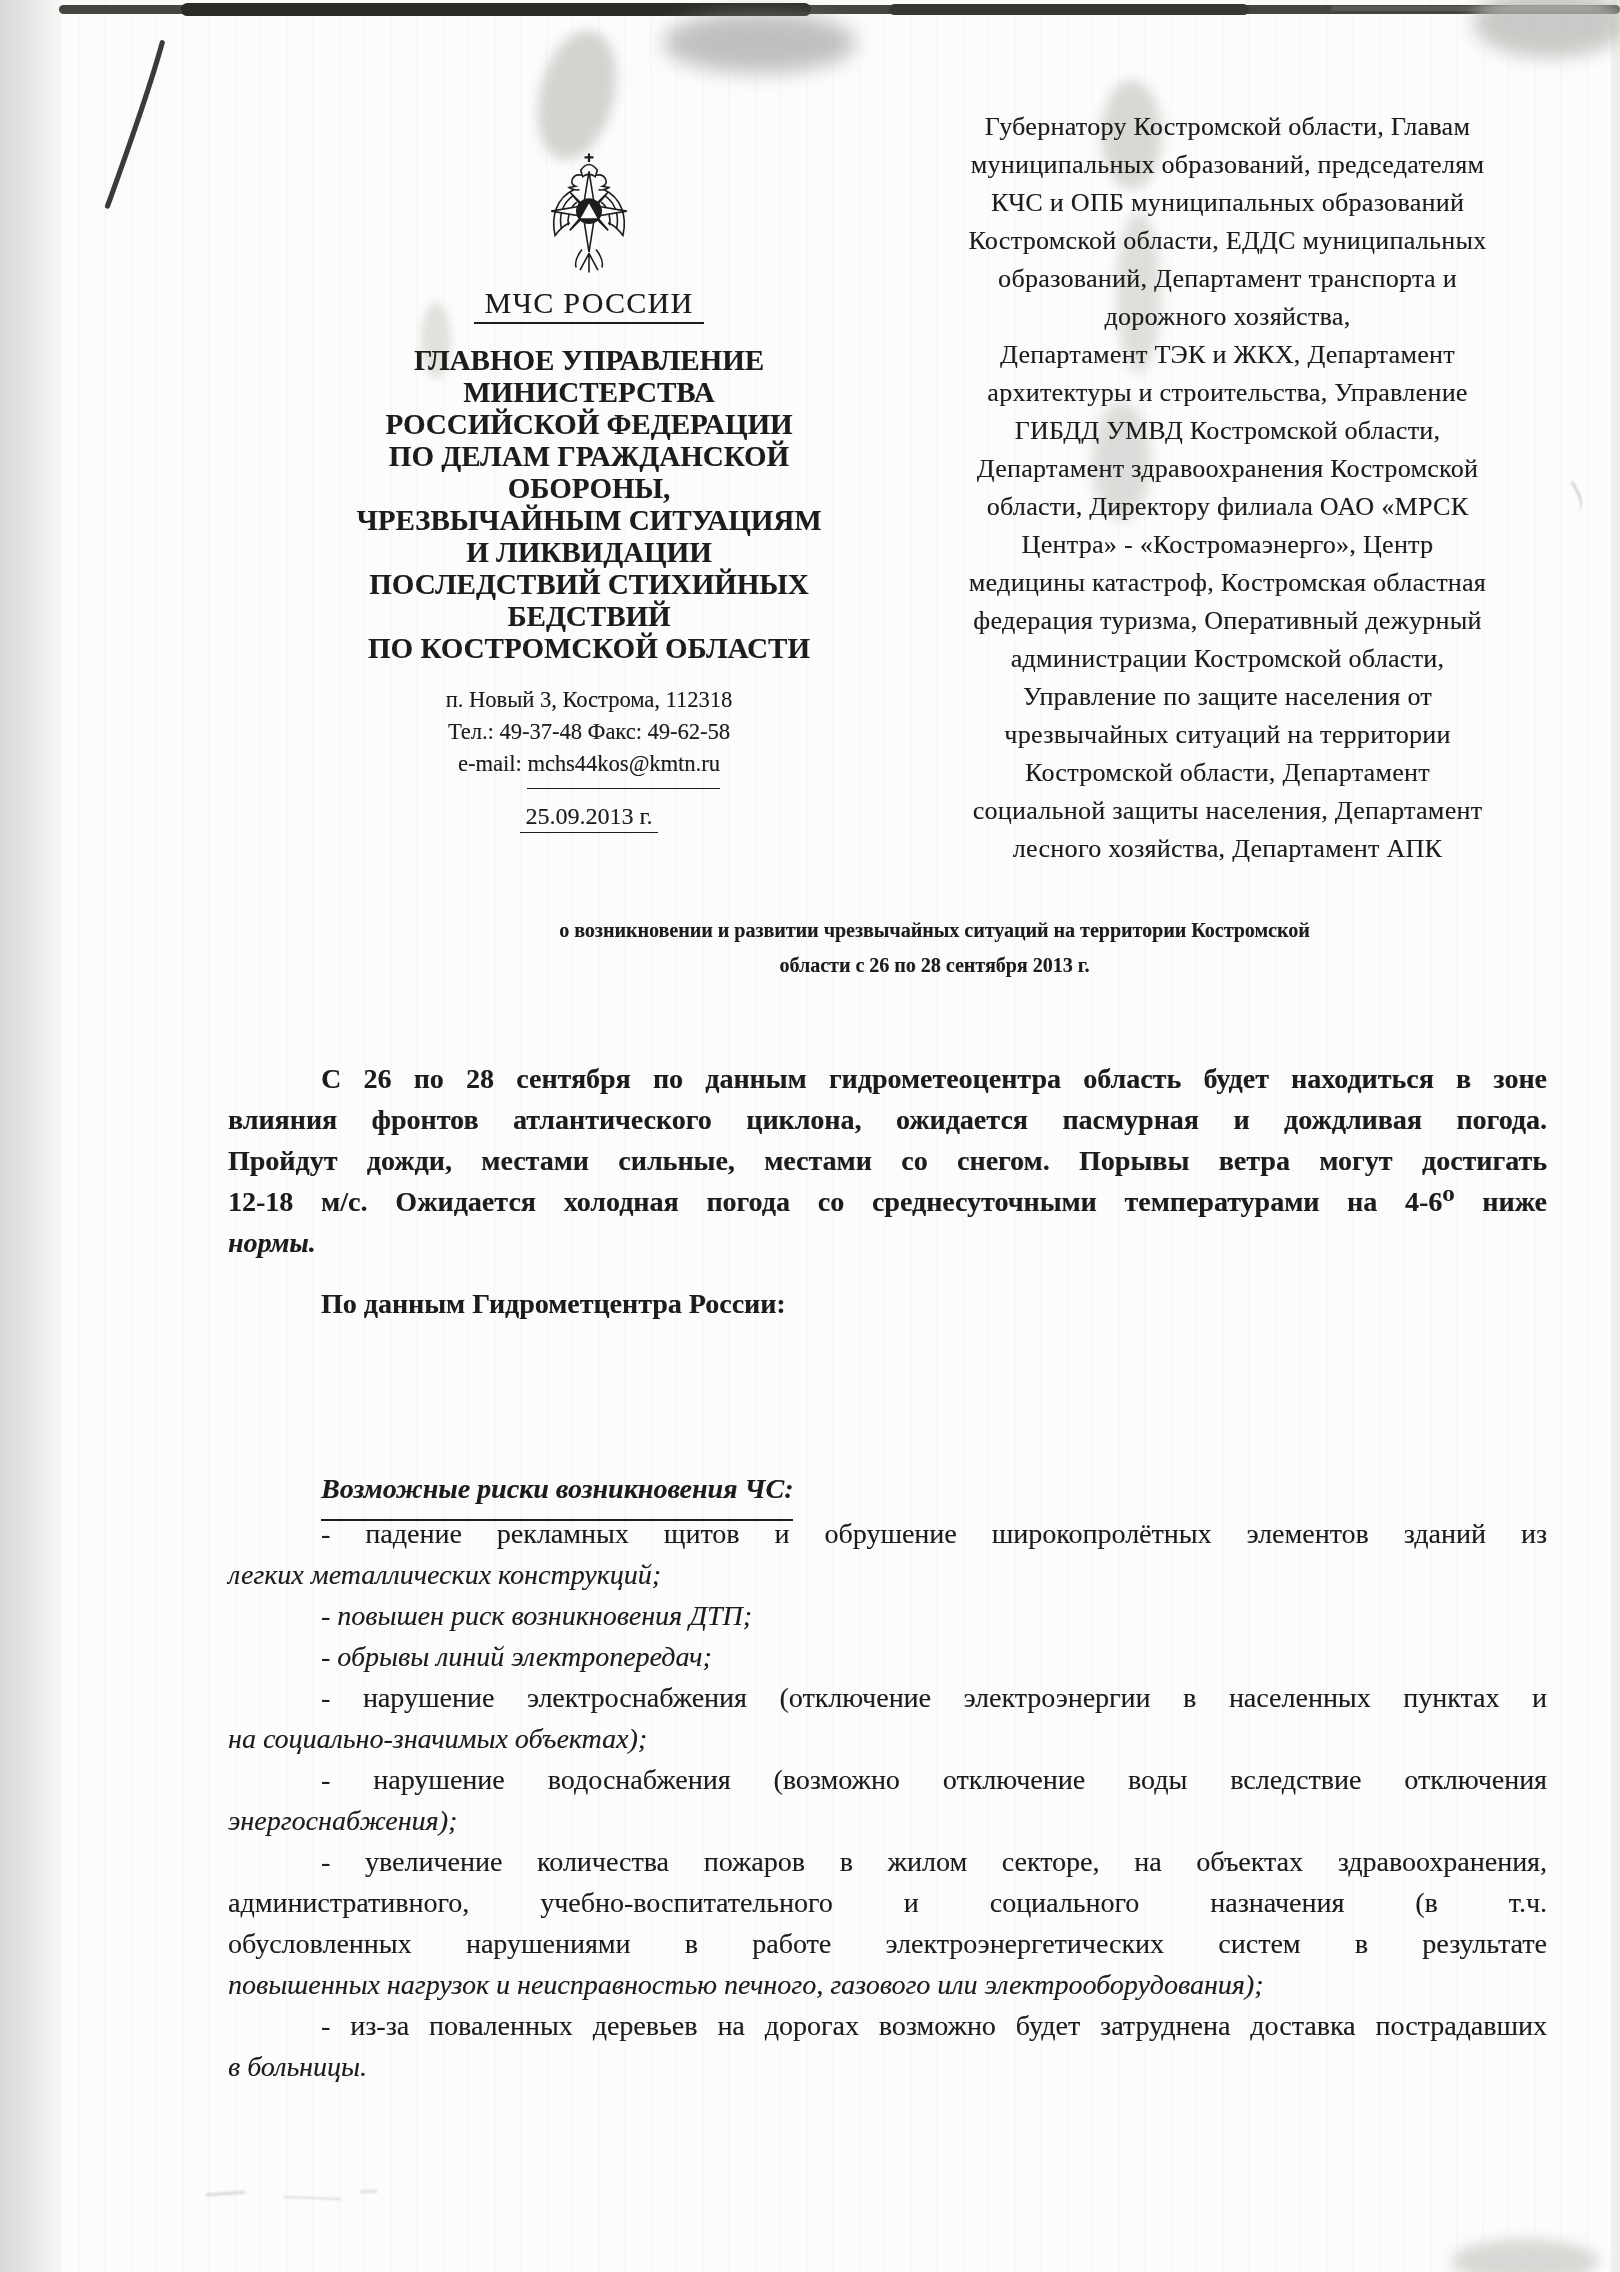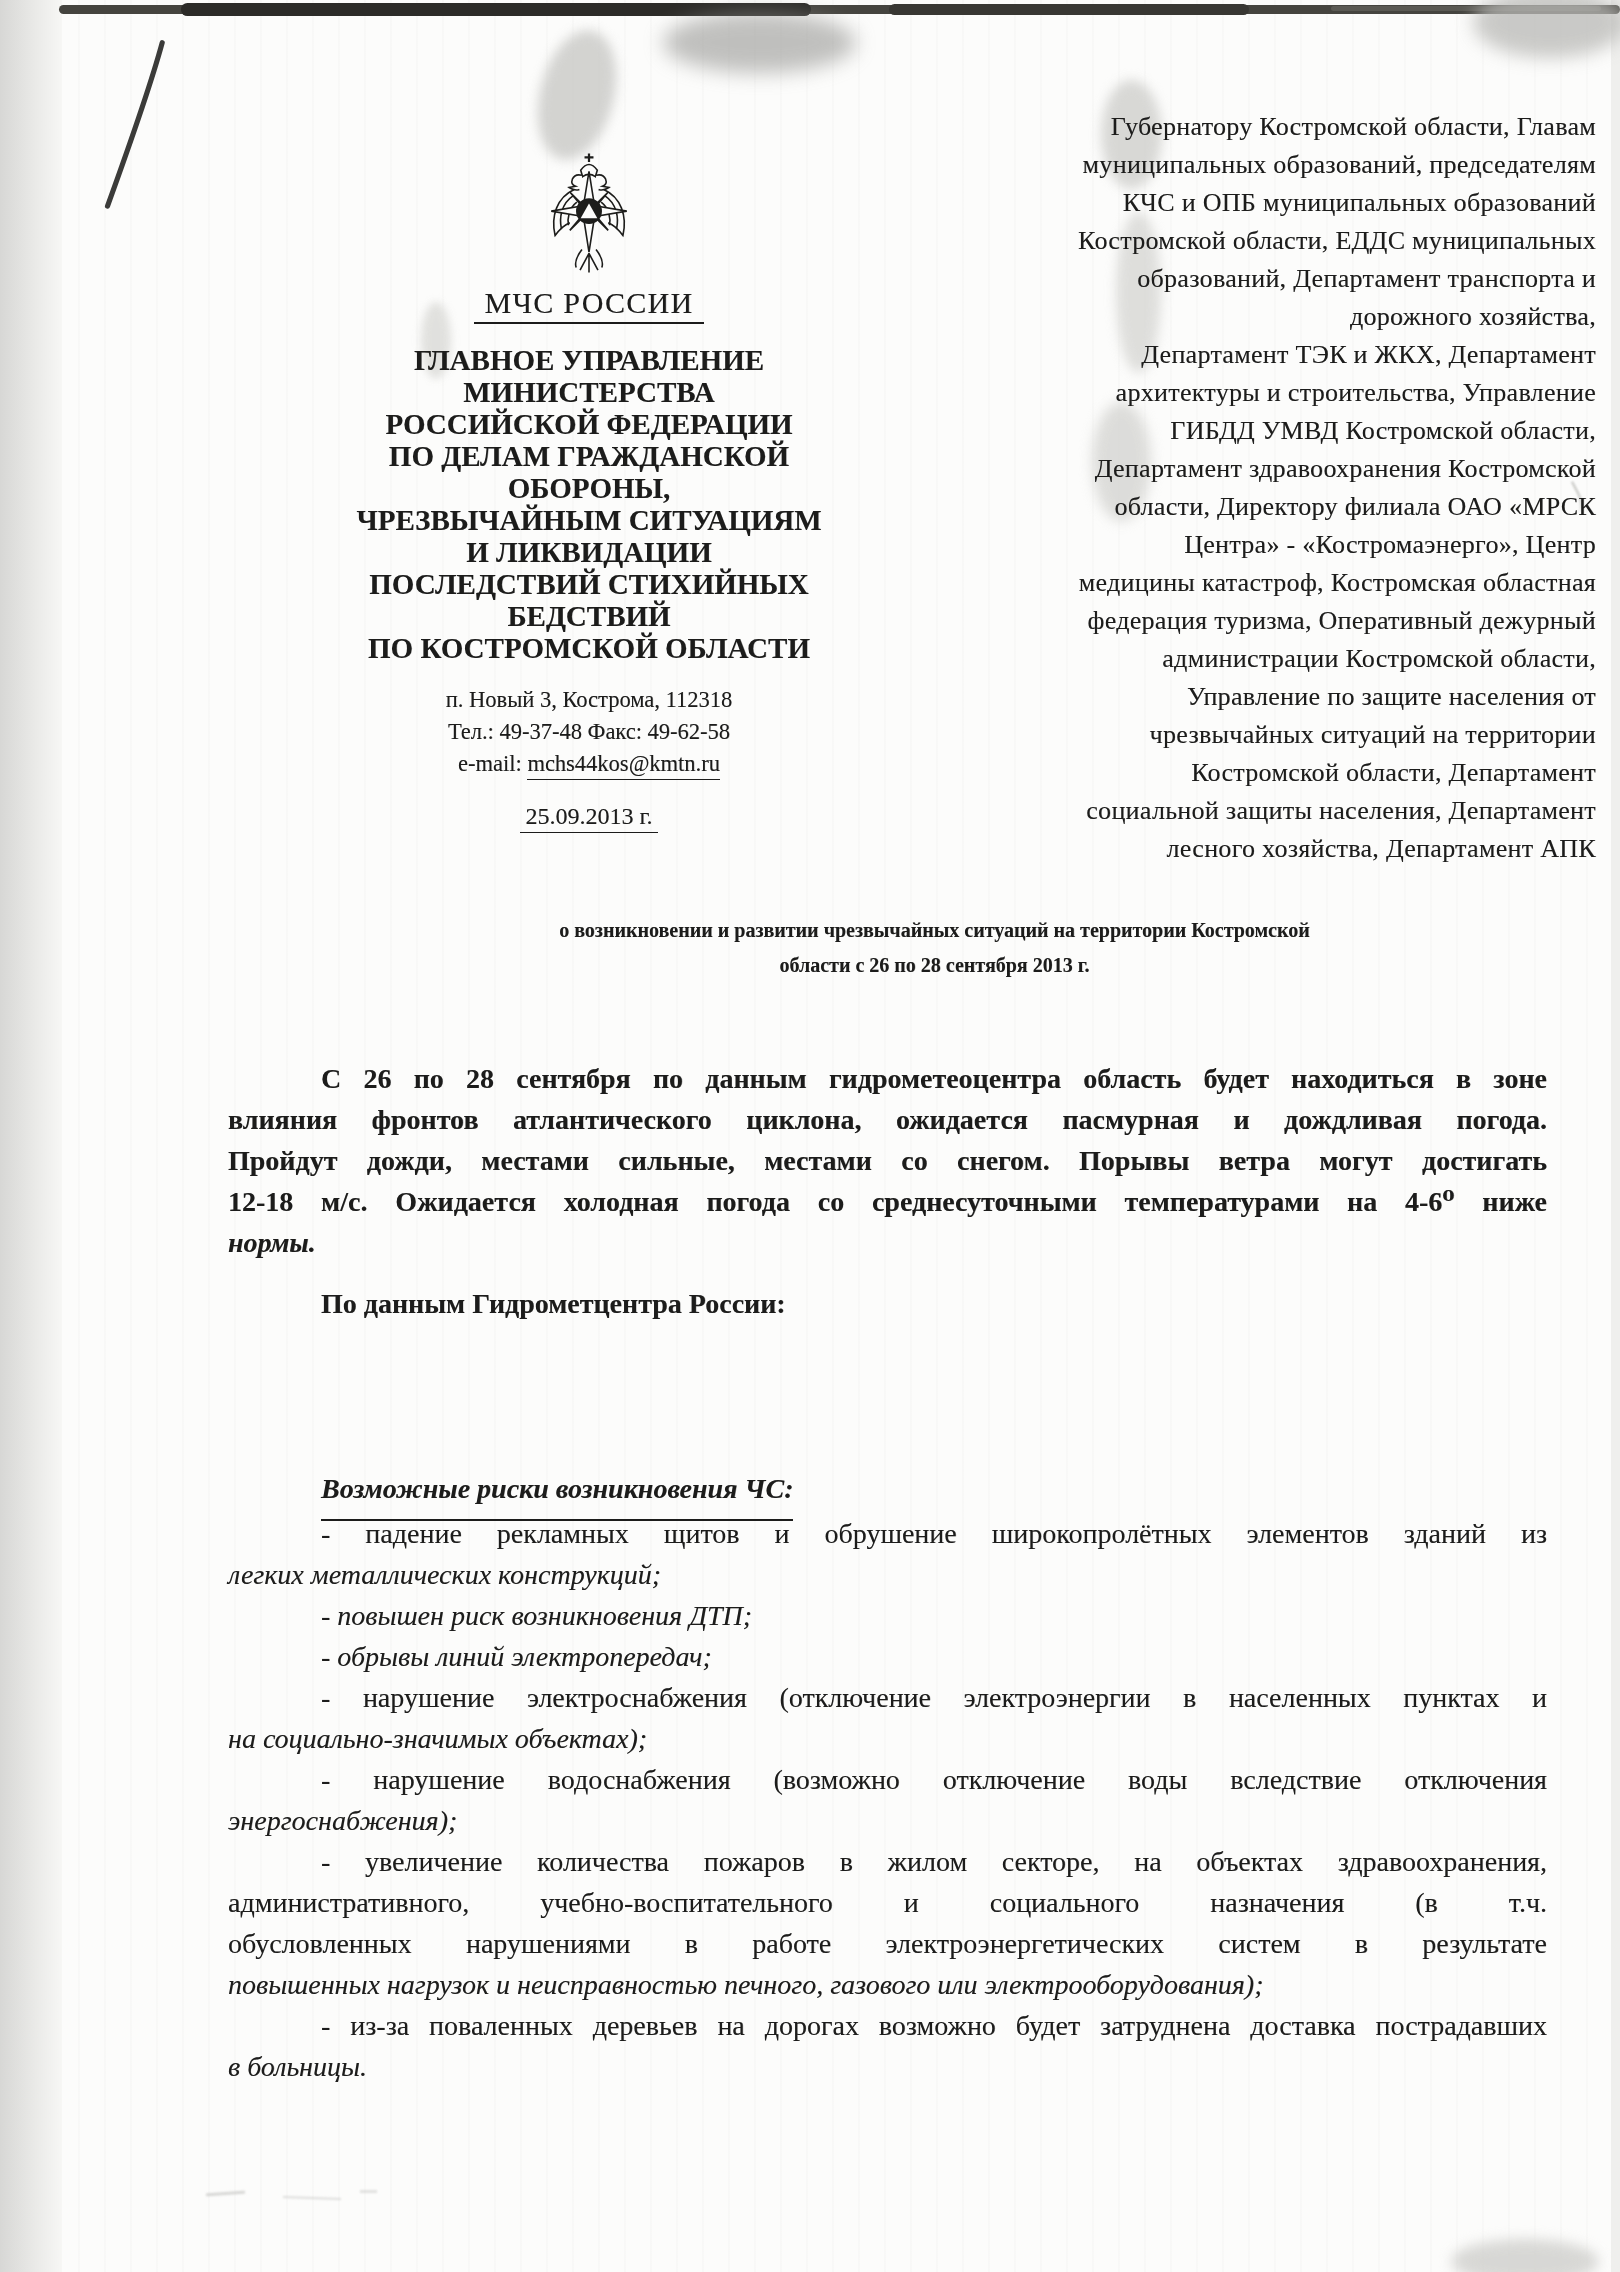--- a/index.html
+++ b/index.html
@@ -40,26 +40,26 @@
   .sp2{left:283px;top:2197px;width:58px;height:1.9px;transform:rotate(2deg);opacity:.45;}
   .sp3{left:360px;top:2190px;width:16.7px;height:2.6px;opacity:.4;}
   .slash-svg{position:absolute;left:0;top:0;pointer-events:none;}
   
   .lh-left{position:absolute;left:309px;top:152px;width:560px;text-align:center;}
   .emblem{display:block;margin:0 auto;}
   .agency{display:inline-block;margin-top:9px;font-size:30px;letter-spacing:1.3px;
     padding:0 10.3px 3.9px 10.3px;border-bottom:2.6px solid #1c1c1b;line-height:1.05;}
   .org{margin-top:19.3px;font-weight:bold;font-size:29px;line-height:32px;white-space:pre-line;}
   .addr{margin-top:20.6px;font-size:22.5px;line-height:32px;}
-  .addr .email-val{border-bottom:1.9px solid #1c1c1b;padding-bottom:3px;}
+  .addr .email-val{border-bottom:1.9px solid #1c1c1b;padding-bottom:12px;}
   .date-line{margin-top:23px;font-size:24px;}
   .date-line span{border-bottom:1.9px solid #1c1c1b;padding:0 5.1px 2.6px 5.1px;}
   
   .addressee{position:absolute;left:859px;top:108px;width:737px;
-    font-size:26px;line-height:38px;text-align:right;white-space:pre-line;letter-spacing:0.3px;}
+    font-size:26px;line-height:38px;text-align:center;white-space:pre-line;letter-spacing:0.3px;}
   
   .head-wrap{position:absolute;left:322px;top:883px;width:1225px;text-align:center;}
   .doc-title{font-size:36px;font-weight:bold;letter-spacing:1px;}
   .doc-subtitle{margin-top:30px;font-size:20px;font-weight:bold;line-height:35px;white-space:pre-line;}
   .bodyblock{position:absolute;left:228px;width:1319px;font-size:28px;}
   .p1{top:1058px;font-weight:bold;line-height:41px;}
   .jl{text-align:justify;text-align-last:justify;}
   .ll{text-align:left;font-style:italic;}
   .ind{text-indent:93px;}
   .hydro{top:1288px;font-weight:bold;padding-left:93px;}

